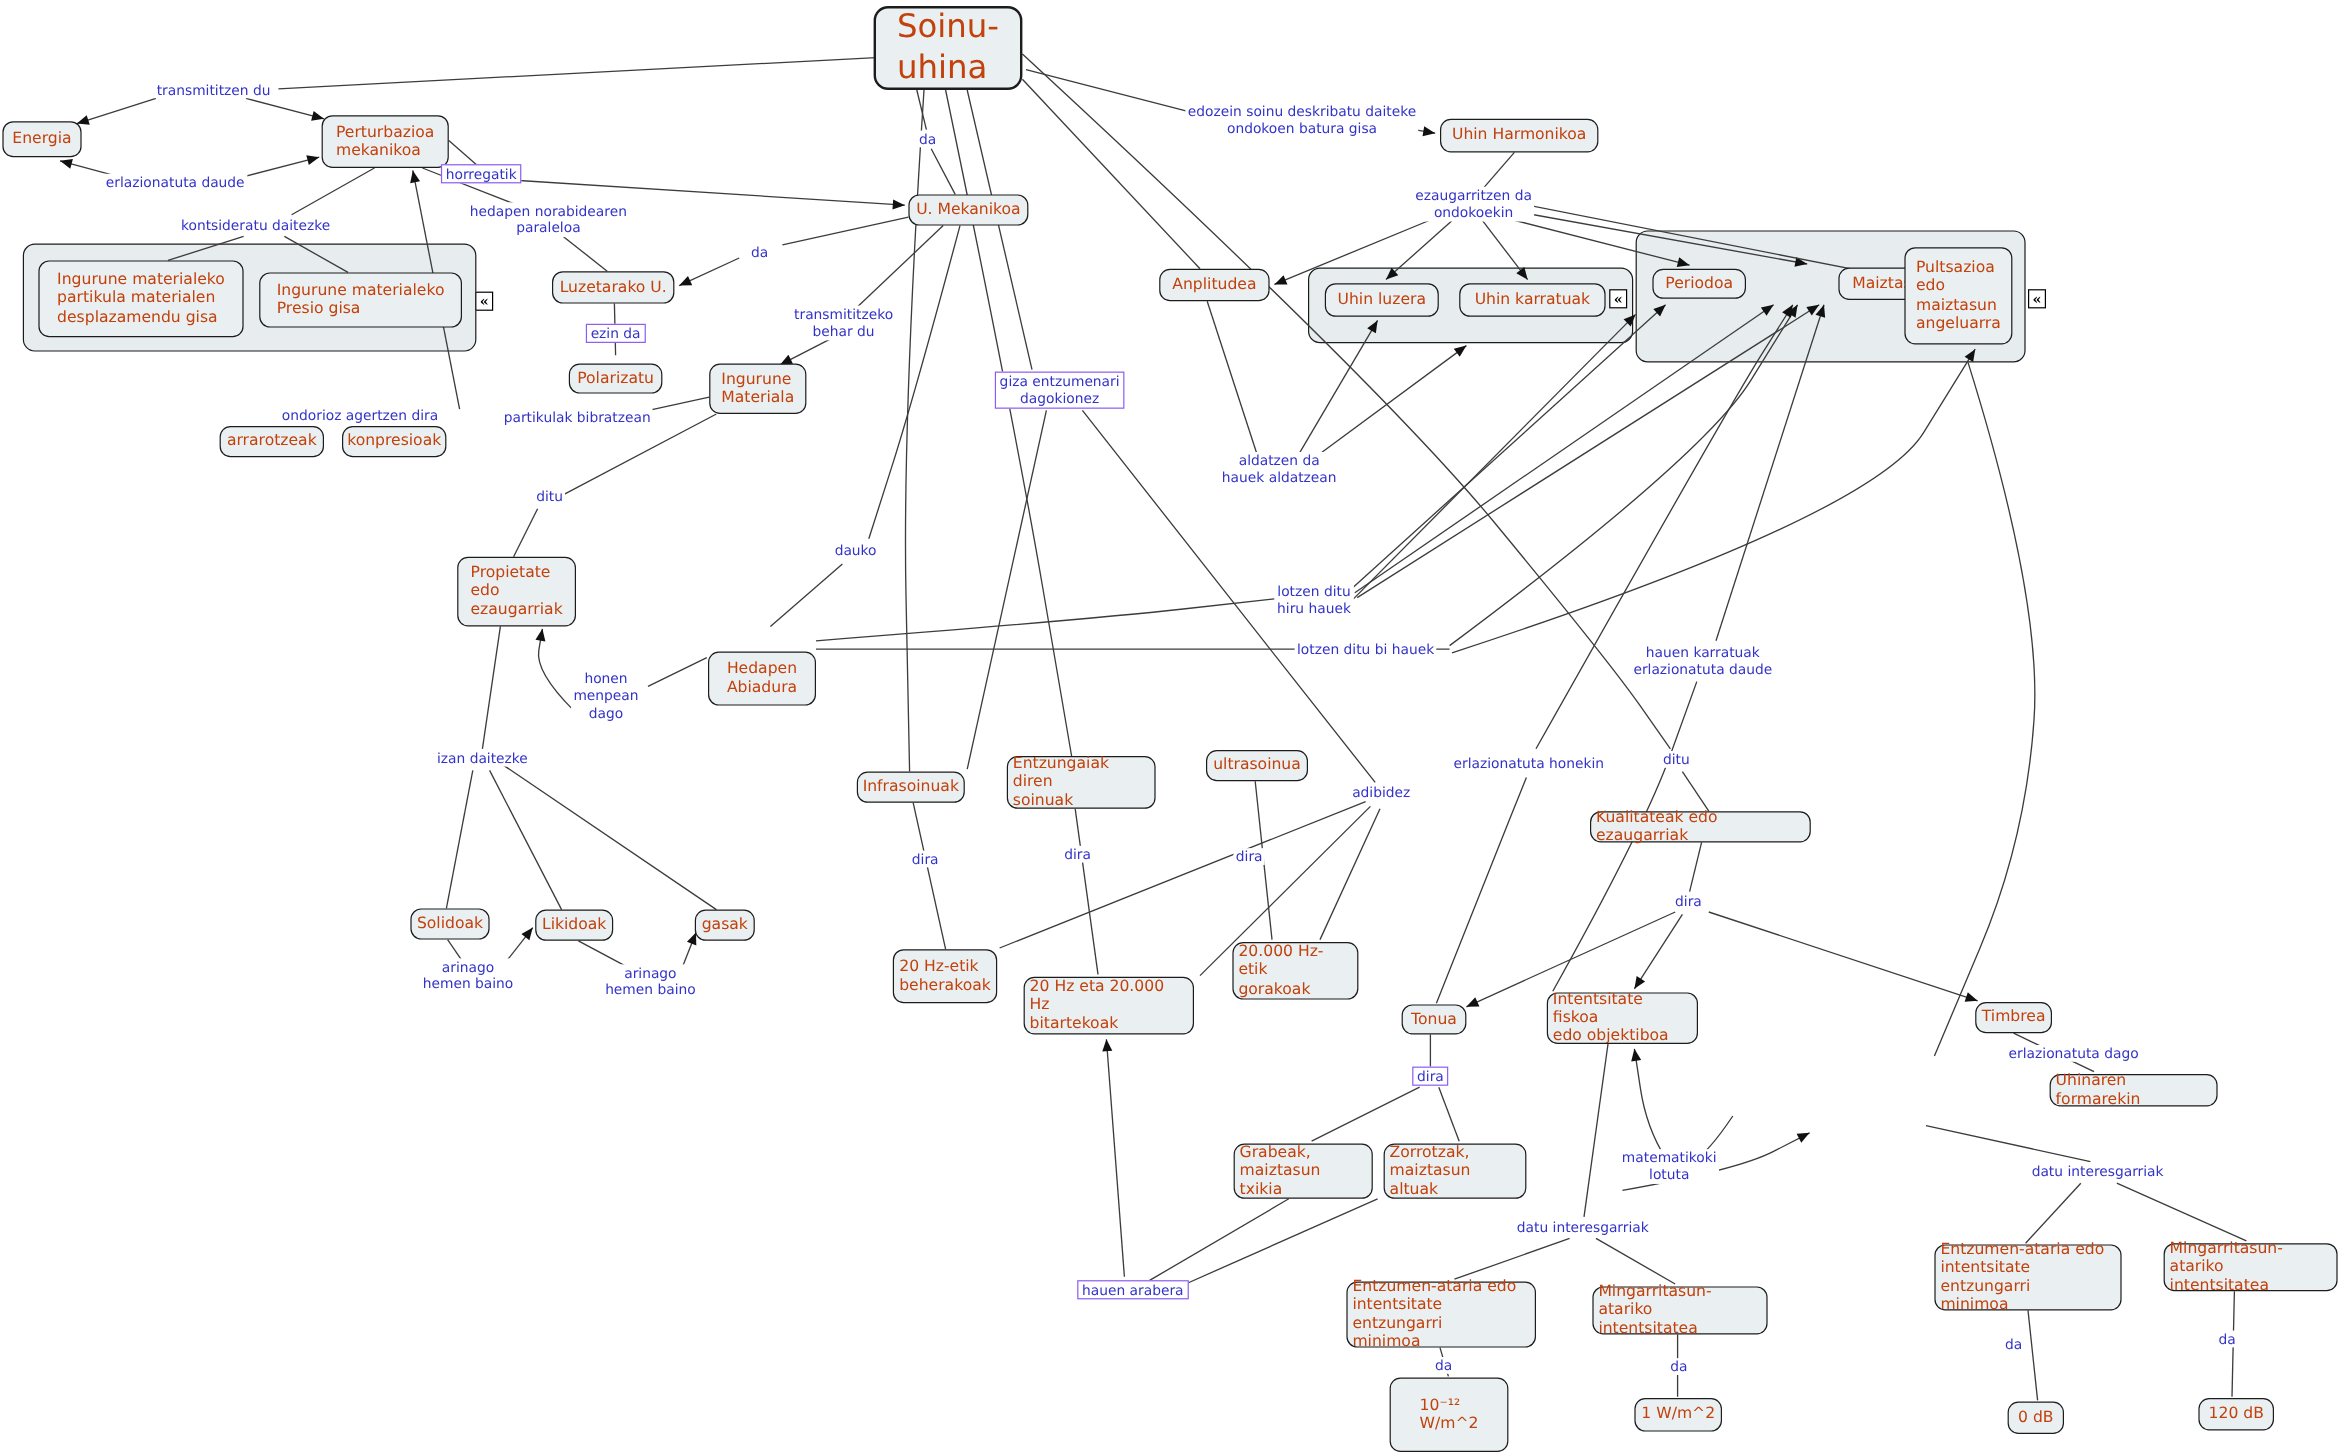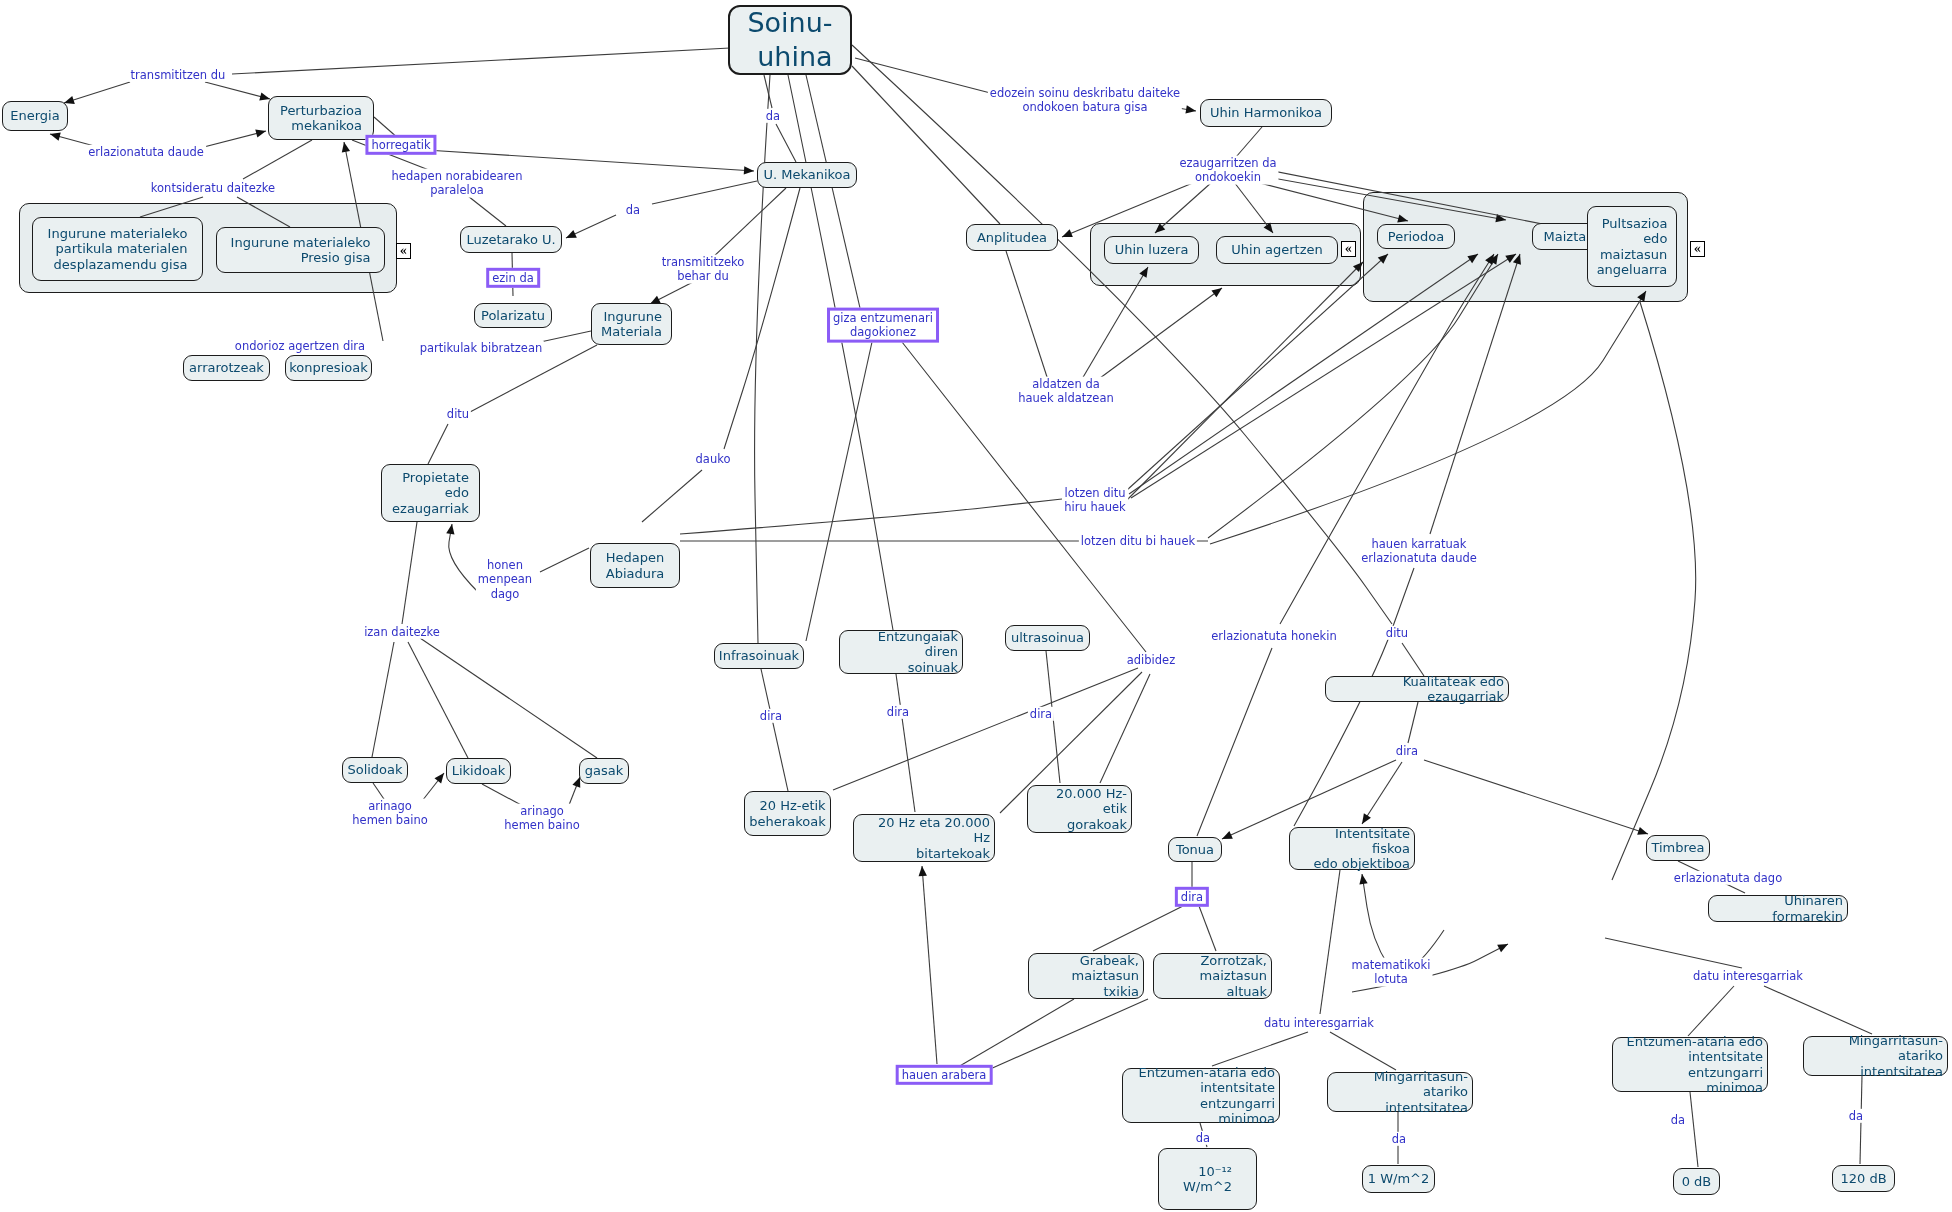--- a/index.html
+++ b/index.html
@@ -1,26 +1,26 @@
 <!DOCTYPE html>
 <html><head>
 <meta charset="utf-8">
 <style>
   html,body{margin:0;padding:0;background:#ffffff;}
   .stage{position:relative;width:1952px;height:1212px;background:#ffffff;
          font-family:"DejaVu Sans","Liberation Sans",sans-serif;overflow:hidden;}
   svg.edges{position:absolute;left:0;top:0;z-index:2;}
   .node{position:absolute;box-sizing:border-box;background:#eaf0f1;border:1px solid #1c1c1c;
-        border-radius:9px;display:flex;align-items:center;justify-content:center;text-align:right;
-        white-space:pre-line;font-size:13px;color:#0c4a6e;line-height:1.18;padding:2px 4px;z-index:3;}
+        border-radius:9px;display:flex;align-items:center;justify-content:center;text-align:left;
+        white-space:pre-line;font-size:13px;color:#c2410c;line-height:1.18;padding:2px 4px;z-index:3;}
   .node.root{font-size:27px;border-width:2px;border-radius:12px;line-height:1.25;z-index:3;}
   .node.group{background:#e7edee;border-radius:10px;z-index:1;padding:0;}
   .link-label{position:absolute;transform:translate(-50%,-50%);color:#3232c8;font-size:11.5px;
         text-align:center;white-space:pre-line;background:#ffffff;line-height:1.25;padding:0 2px;z-index:4;}
-  .link-label.boxed{border:3px solid #8b5cf6;padding:0 3px;}
+  .link-label.boxed{border:1px solid #8b5cf6;padding:0 3px;}
   .collapse-icon{position:absolute;width:15px;height:16px;box-sizing:border-box;background:#ffffff;
         border:1px solid #000;font-size:12px;line-height:14px;text-align:center;font-weight:bold;
         color:#000;z-index:5;font-family:"DejaVu Serif","Liberation Serif",serif;}
 </style>
 <title>Soinu-uhina</title></head>
 <body>
 
 <div class="stage" style="width: 1952px; height: 1212px;">
   <svg class="edges" xmlns="http://www.w3.org/2000/svg" width="1952" height="1212">
       <path d="M730,48 L232,74" fill="none" stroke="#3c3c3c" stroke-width="1.1"></path>
@@ -188,21 +188,21 @@
     <div class="node" style="left: 1005px; top: 625px; width: 85px; height: 26px;">ultrasoinua</div>
     <div class="node" style="left: 744px; top: 791px; width: 87px; height: 45px;">20 Hz-etik
 beherakoak</div>
     <div class="node" style="left: 853px; top: 814px; width: 142px; height: 48px;">20 Hz eta 20.000 Hz
 bitartekoak</div>
     <div class="node" style="left: 1027px; top: 785px; width: 105px; height: 48px;">20.000 Hz-etik
 gorakoak</div>
     <div class="node" style="left: 966px; top: 224px; width: 92px; height: 27px;">Anplitudea</div>
     <div class="node group" style="left: 1090px; top: 223px; width: 271px; height: 63px;"></div>
     <div class="node" style="left: 1104px; top: 236px; width: 95px; height: 28px;">Uhin luzera</div>
-    <div class="node" style="left: 1216px; top: 236px; width: 122px; height: 28px;">Uhin agertzen</div>
+    <div class="node" style="left: 1216px; top: 236px; width: 122px; height: 28px;">Uhin karratuak</div>
     <div class="node group" style="left: 1363px; top: 192px; width: 325px; height: 110px;"></div>
     <div class="node" style="left: 1377px; top: 224px; width: 78px; height: 25px;">Periodoa</div>
     <div class="node" style="left: 1532px; top: 223px; width: 97px; height: 27px;">Maiztasuna</div>
     <div class="node" style="left: 1587px; top: 206px; width: 90px; height: 81px;">Pultsazioa
 edo
 maiztasun
 angeluarra</div>
     <div class="node" style="left: 1325px; top: 676px; width: 184px; height: 26px;">Kualitateak edo ezaugarriak</div>
     <div class="node" style="left: 1168px; top: 837px; width: 54px; height: 25px;">Tonua</div>
     <div class="node" style="left: 1289px; top: 827px; width: 126px; height: 43px;">Intentsitate fiskoa

